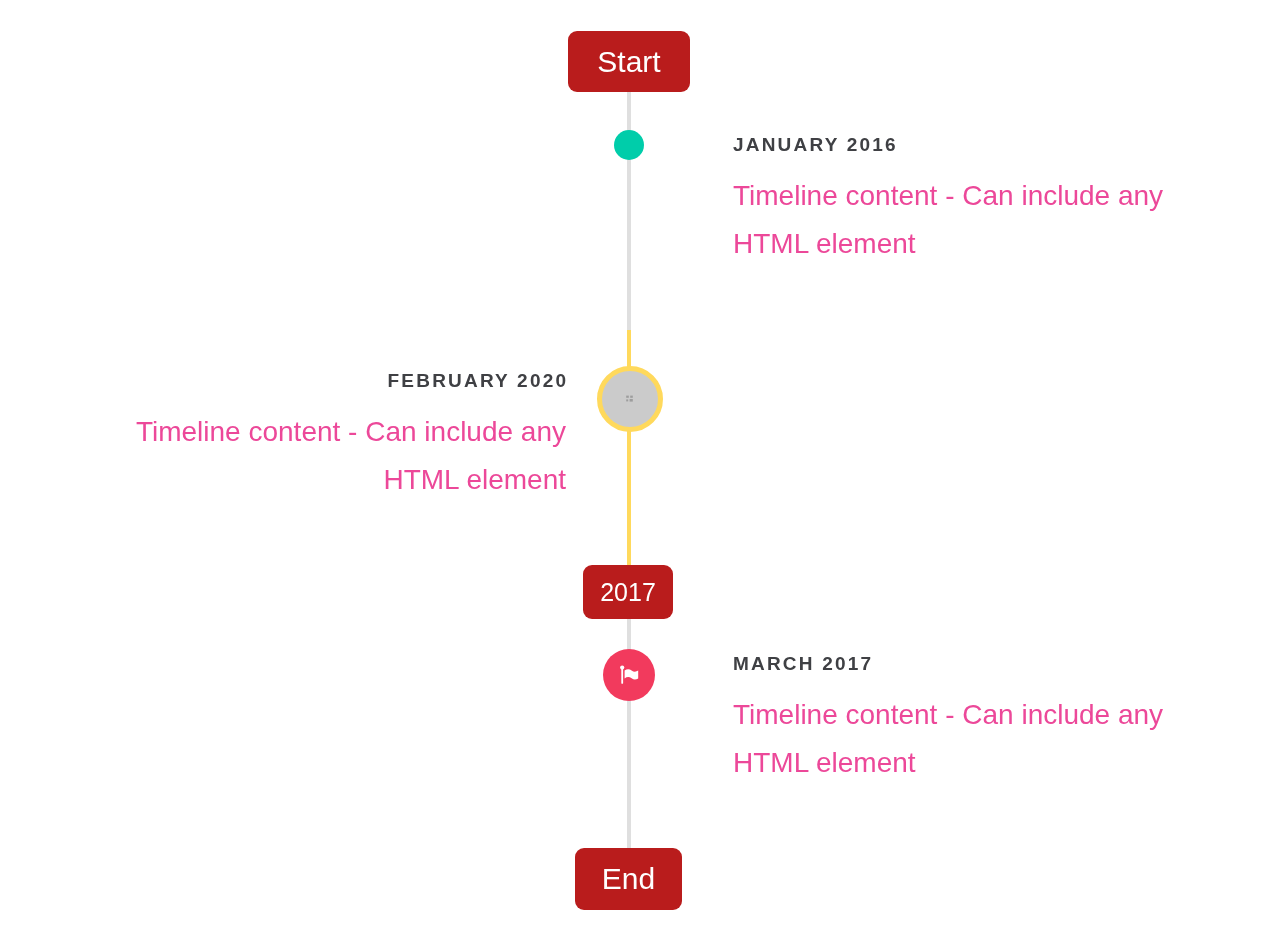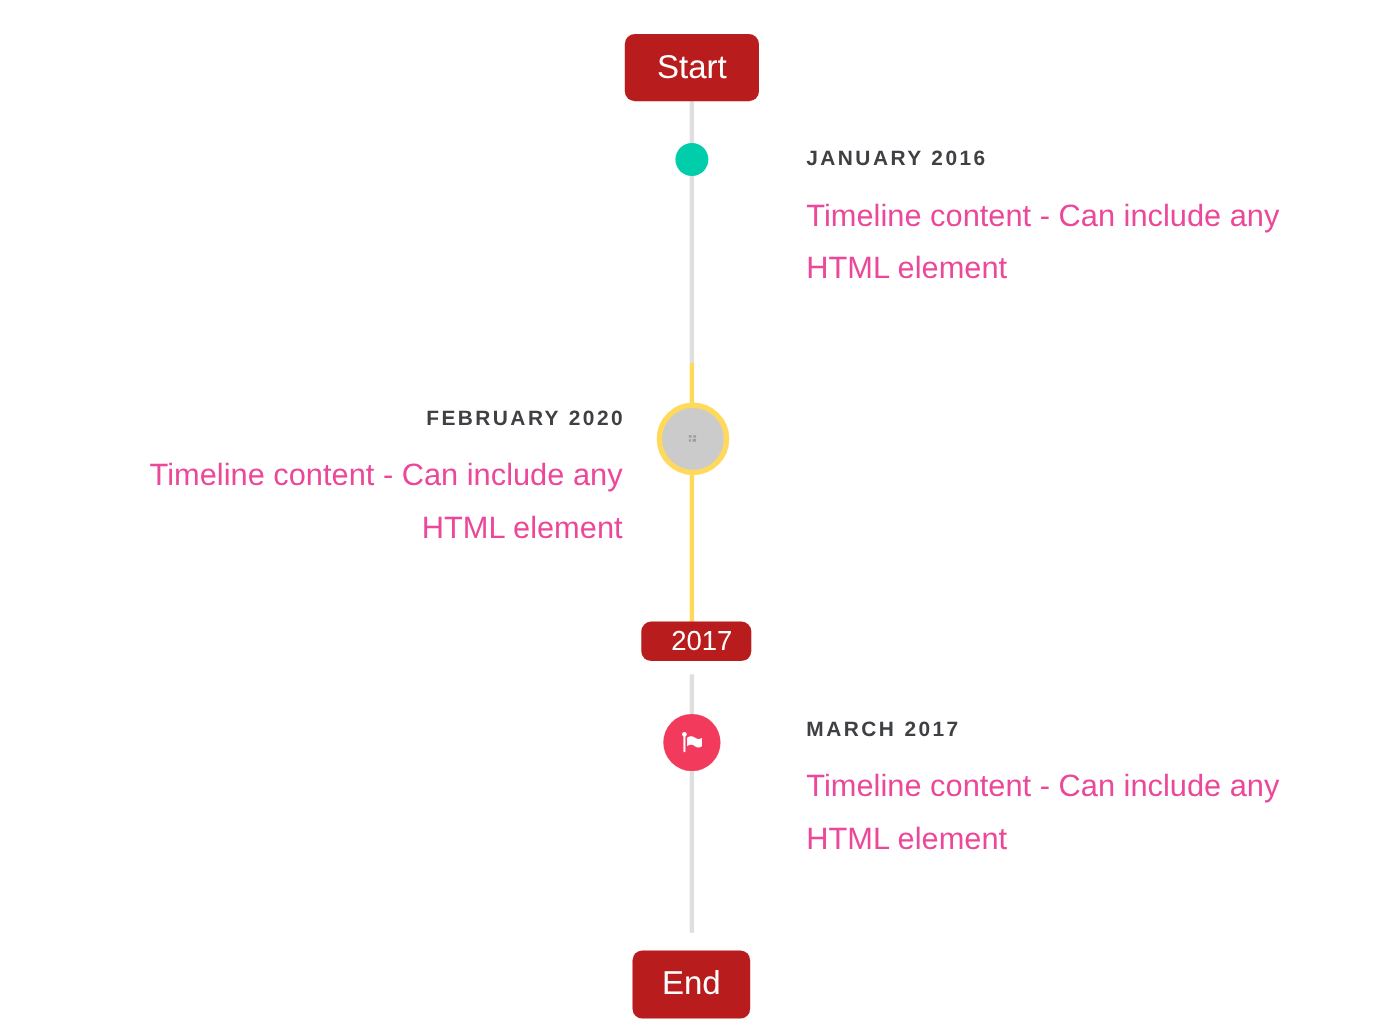--- a/index.html
+++ b/index.html
@@ -23,22 +23,22 @@
     position: absolute;
     z-index: 3;
     background: #b91c1c;
     color: #ffffff;
     display: flex;
     align-items: center;
     justify-content: center;
     border-radius: 9px;
   }
   .badge-start { left: 568px; top: 31px;  width: 122px; height: 61px; font-size: 30px; }
-  .badge-2017  { left: 583px; top: 565px; width: 90px;  height: 36px; font-size: 25px; padding-left: 10px; }
-  .badge-end   { left: 575px; top: 848px; width: 107px; height: 62px; font-size: 30px; margin-top: 16px; }
+  .badge-2017  { left: 583px; top: 565px; width: 90px;  height: 54px; font-size: 25px; }
+  .badge-end   { left: 575px; top: 848px; width: 107px; height: 62px; font-size: 30px; }
 
   
   .marker { position: absolute; z-index: 2; border-radius: 50%; display: flex; align-items: center; justify-content: center; }
   .marker-dot {
     left: 614px; top: 130px; width: 30px; height: 30px;
     background: #00cdaa;
   }
   .marker-avatar {
     left: 597px; top: 366px; width: 56px; height: 56px;
     background: #cbcbcb;

